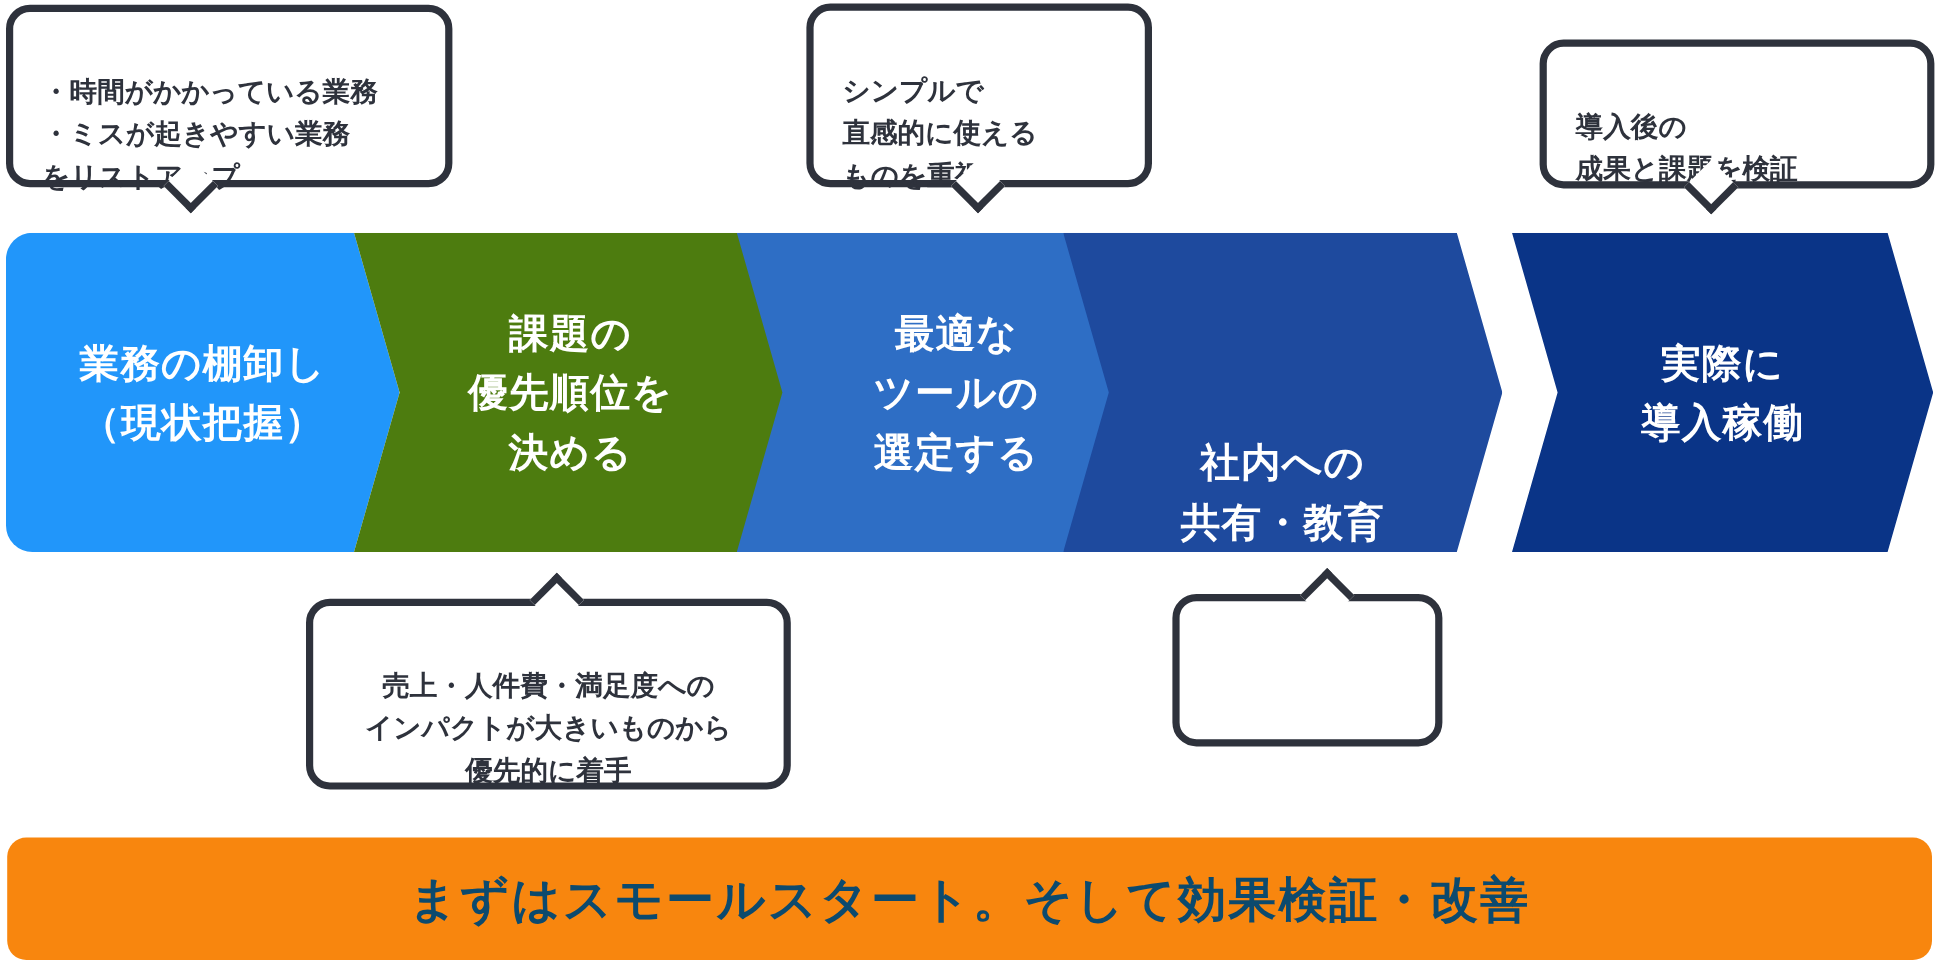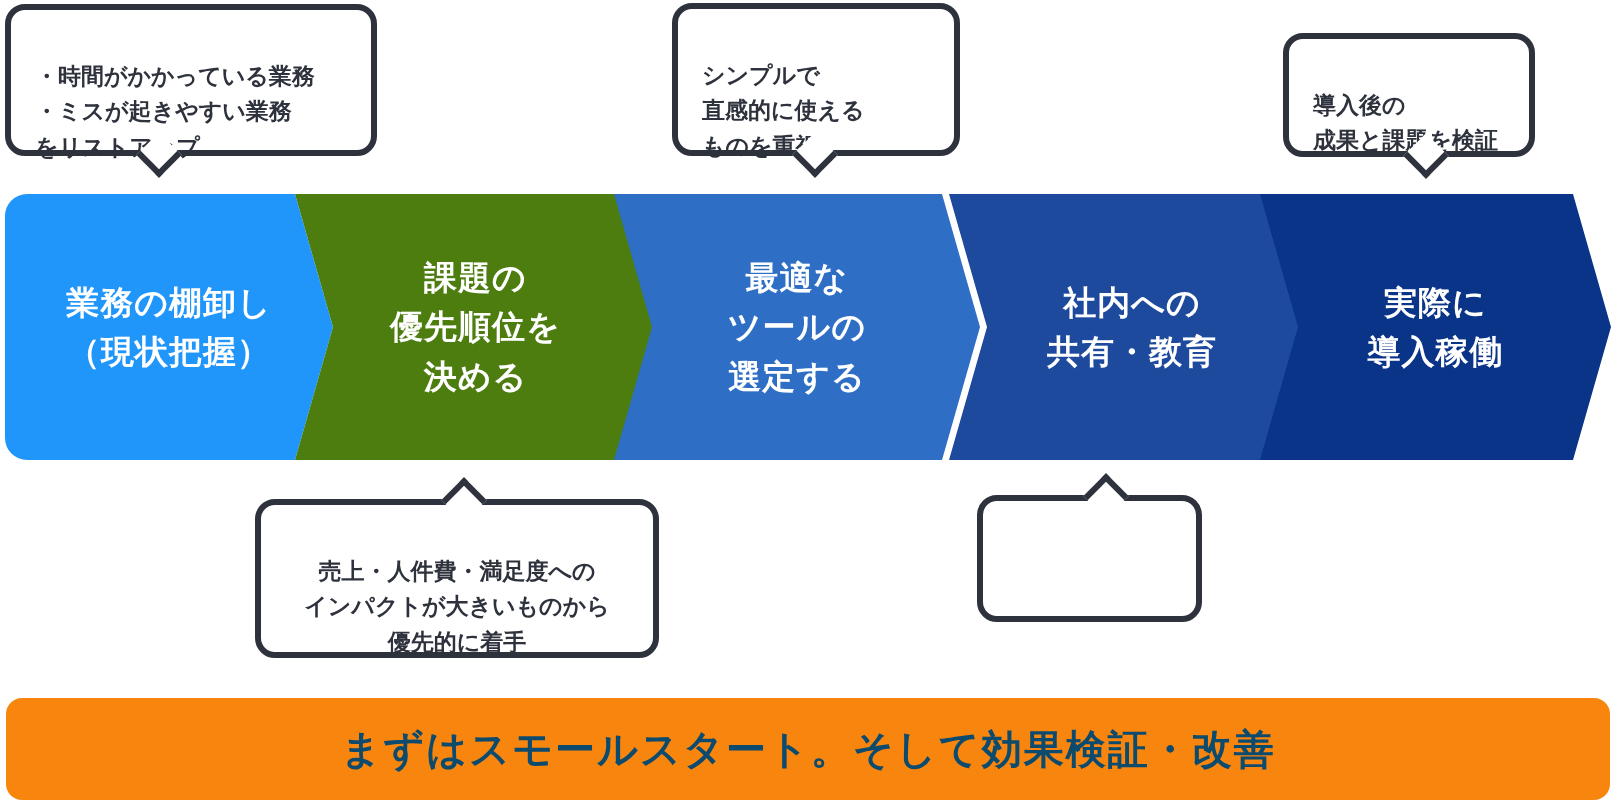--- a/index.html
+++ b/index.html
@@ -11,35 +11,35 @@
   .chev{
     position:absolute;top:194px;height:266px;
     display:flex;align-items:center;justify-content:center;
     color:#ffffff;font-weight:bold;font-size:33px;line-height:1.5;
     text-align:center;white-space:pre-line;letter-spacing:1px;
   }
   .c1{left:5px;width:328px;border-radius:22px 0 0 22px;
       clip-path:polygon(0 0,calc(100% - 38px) 0,100% 50%,calc(100% - 38px) 100%,0 100%);align-items:center;}
   .c2{left:295px;width:361px;}
   .c3{left:614px;width:366px;}
-  .c4{left:949px;width:366px;}
+  .c4{left:886px;width:366px;align-items:flex-end;}
   .c5{left:1260px;width:351px;}
   .c2,.c3,.c4,.c5{
     clip-path:polygon(0 0,calc(100% - 38px) 0,100% 50%,calc(100% - 38px) 100%,0 100%,38px 50%);
   }
   
   .callout{
     position:absolute;box-sizing:border-box;
     border:6px solid #2e323c;border-radius:20px;background:#ffffff;
     color:#2e323c;font-weight:bold;font-size:23px;line-height:1.55;
     white-space:pre-line;padding:13px 24px;
   }
   .co1{left:5px;top:4px;width:372px;height:152px;}
   .co2{left:672px;top:3px;width:288px;height:153px;}
-  .co3{left:1283px;top:33px;width:252px;height:124px;}
+  .co3{left:1283px;top:33px;width:329px;height:124px;}
   .co4{left:255px;top:499px;width:404px;height:159px;text-align:center;}
   .co5{left:977px;top:495px;width:225px;height:127px;}
   .tail{position:absolute;width:26px;height:26px;background:#ffffff;}
   .tail.down{bottom:-21px;border-right:6px solid #2e323c;border-bottom:6px solid #2e323c;transform:rotate(45deg);}
   .tail.up{top:-21px;border-left:6px solid #2e323c;border-top:6px solid #2e323c;transform:rotate(45deg);}
   .t1{left:132px;} .t2{left:121px;} .t3{left:121px;}
   .t4{left:187px;} .t5{left:107px;}
   
   .banner{
     position:absolute;left:6px;top:698px;width:1604px;height:102px;

